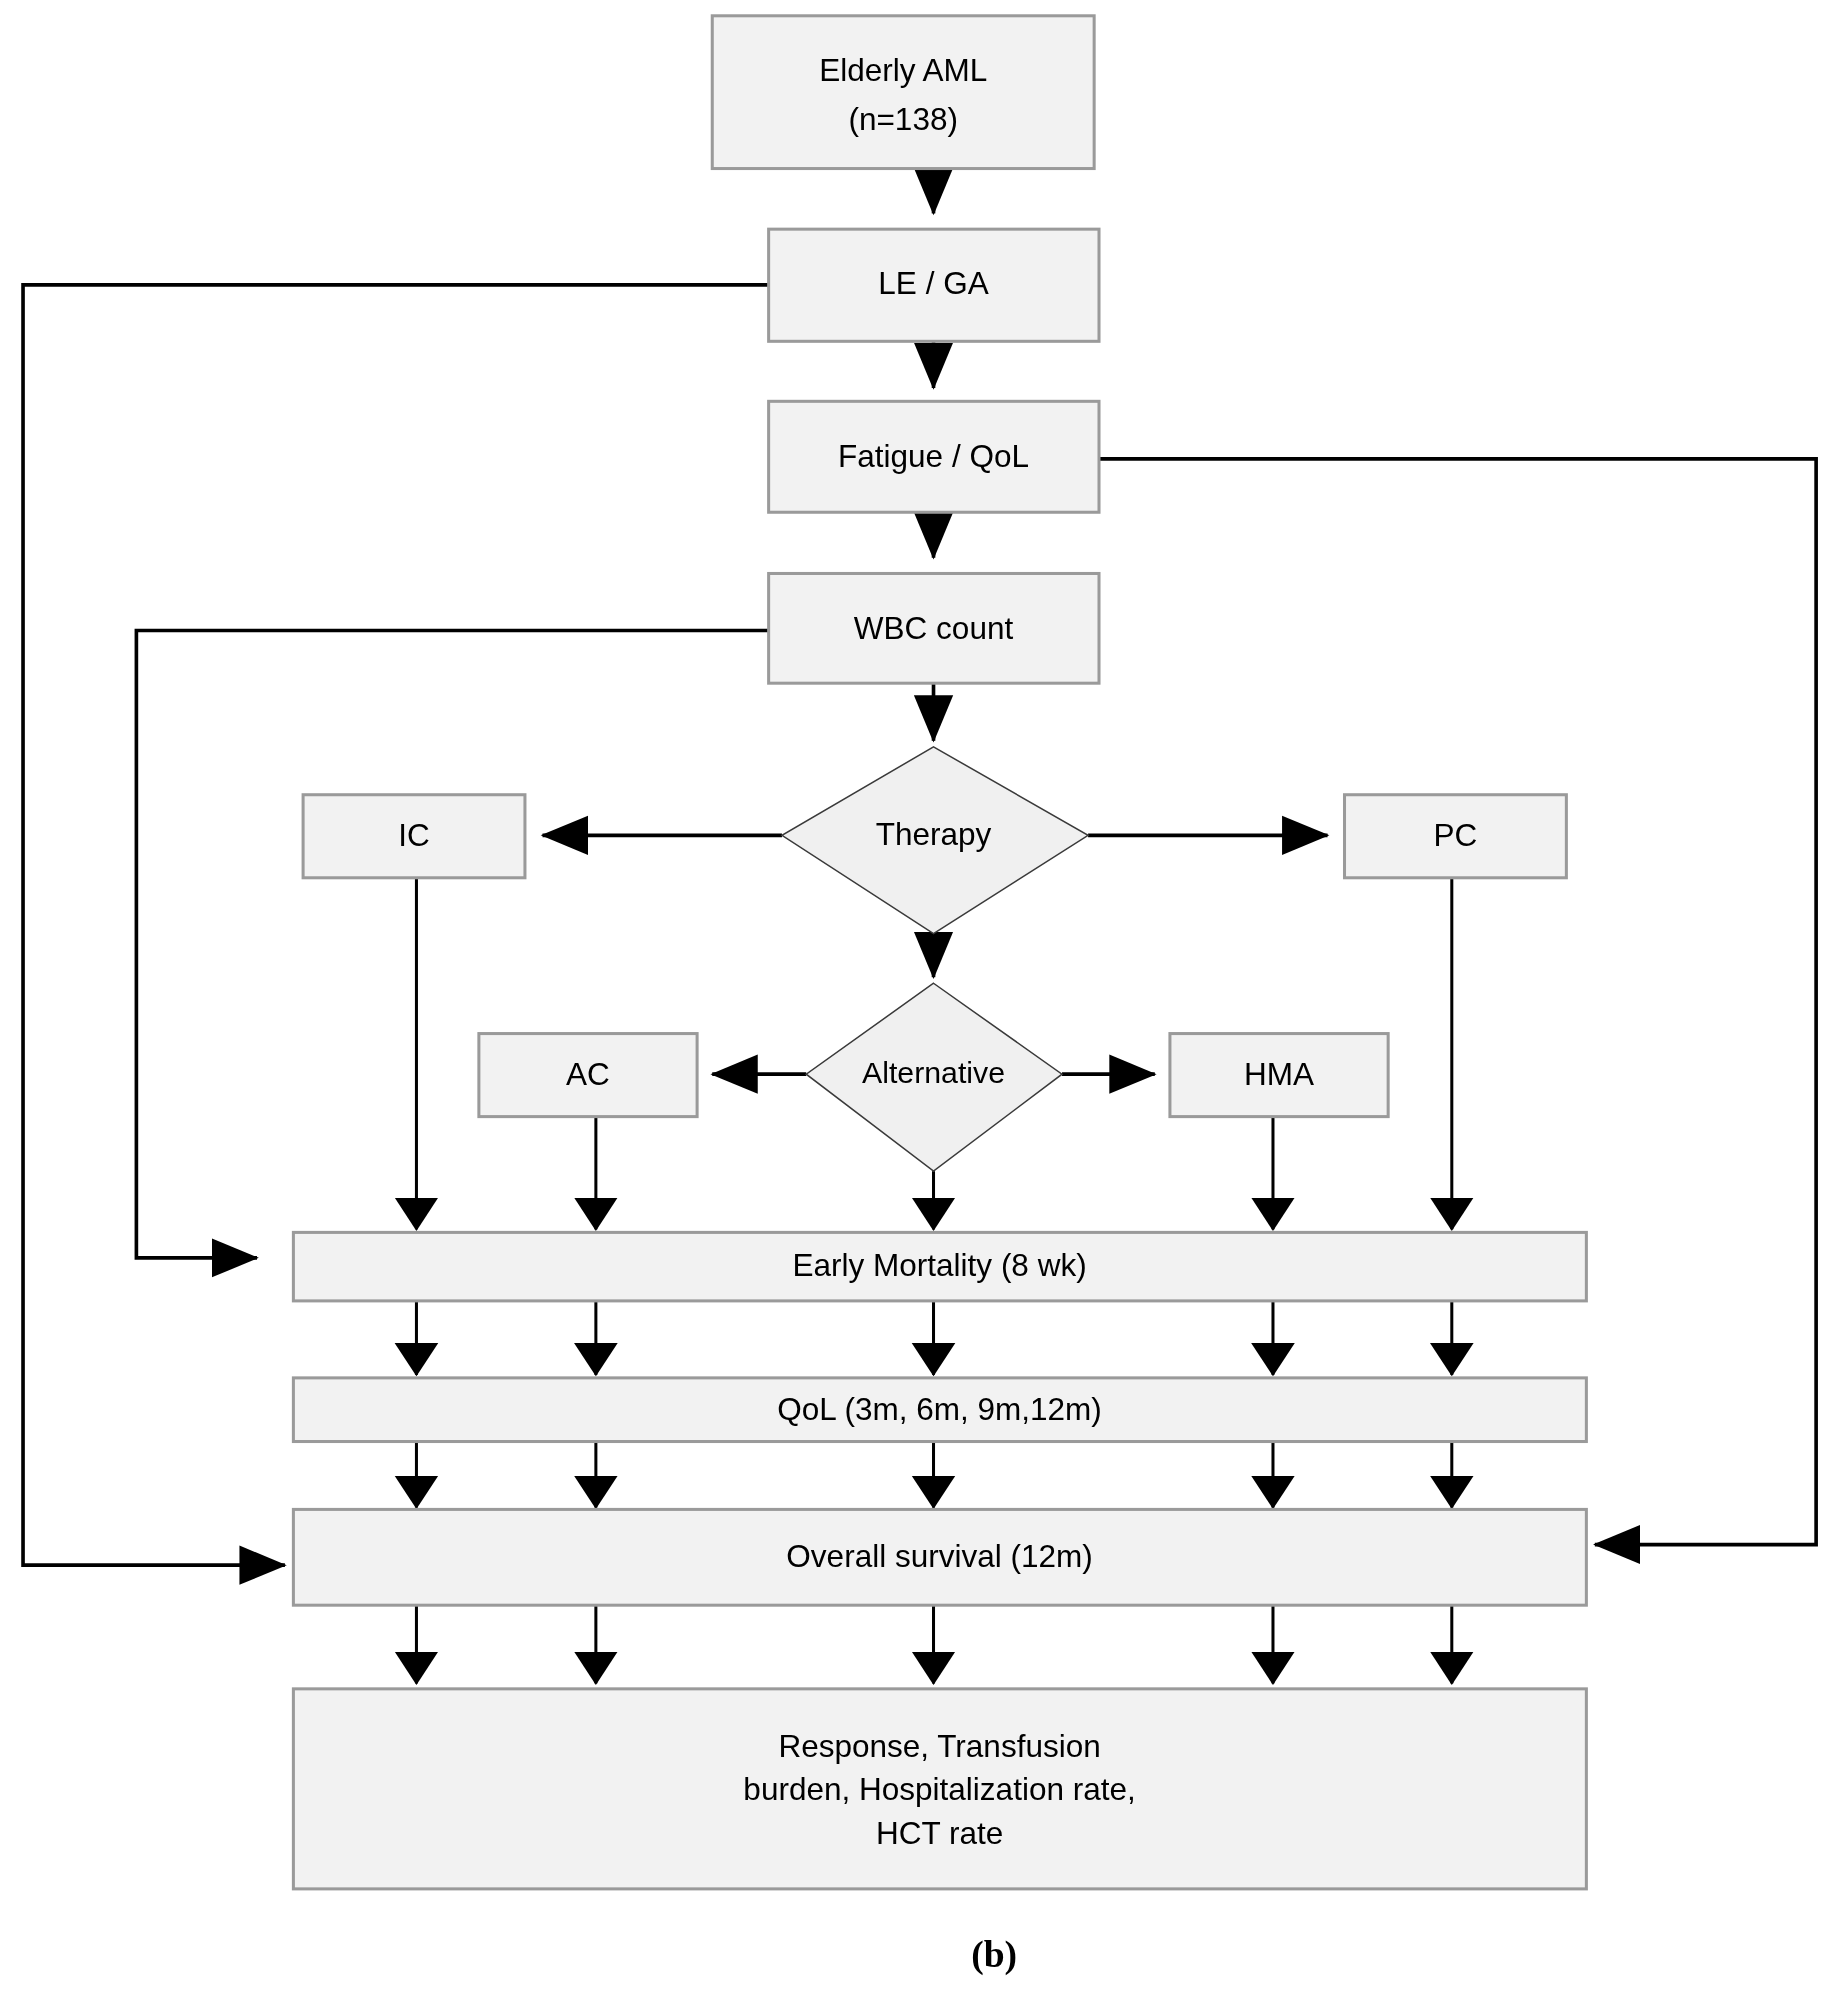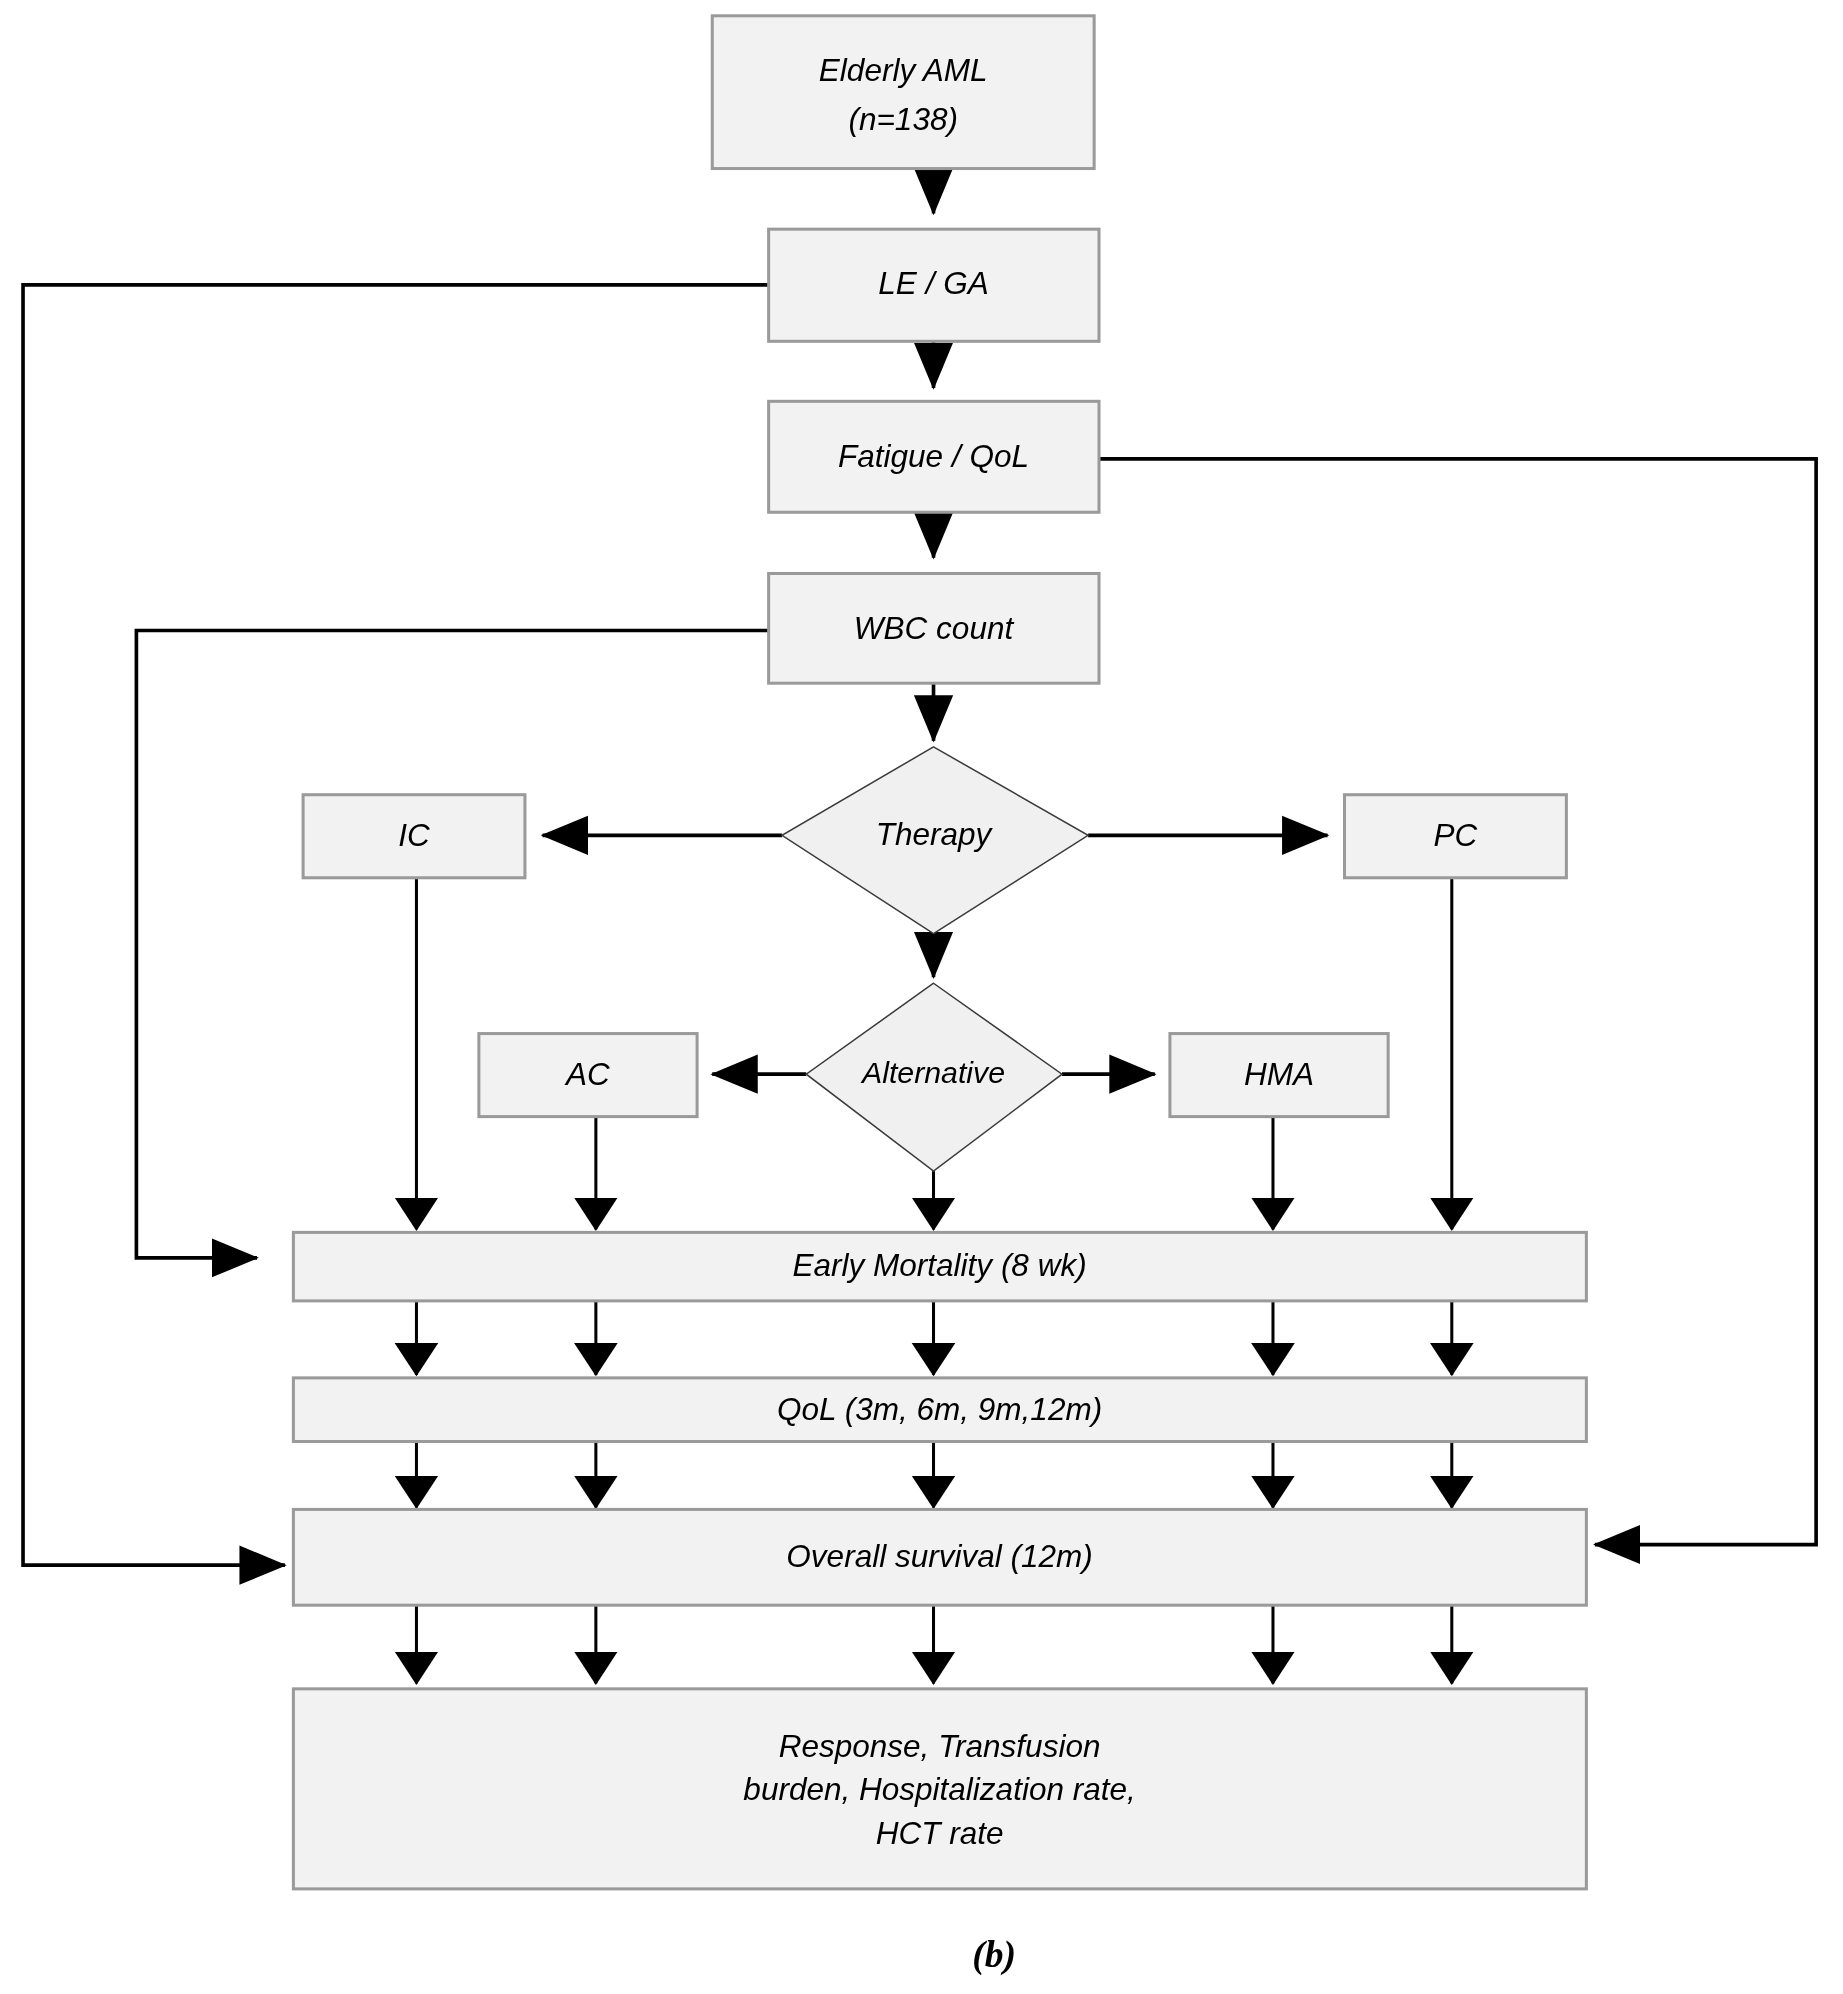--- a/index.html
+++ b/index.html
@@ -10,21 +10,20 @@
   body {
     width: 1844px;
     height: 1995px;
     font-family: "Liberation Sans", sans-serif;
     overflow: hidden;
   }
   #diagram-root {
     position: relative;
     width: 1474px;
     height: 1995px;
-    font-style: italic;
   }
   svg.flow {
     display: block;
     width: 1844px;
     height: 1995px;
   }
   .node-rect {
     fill: #f2f2f2;
     stroke: #9a9a9a;
     stroke-width: 5;

